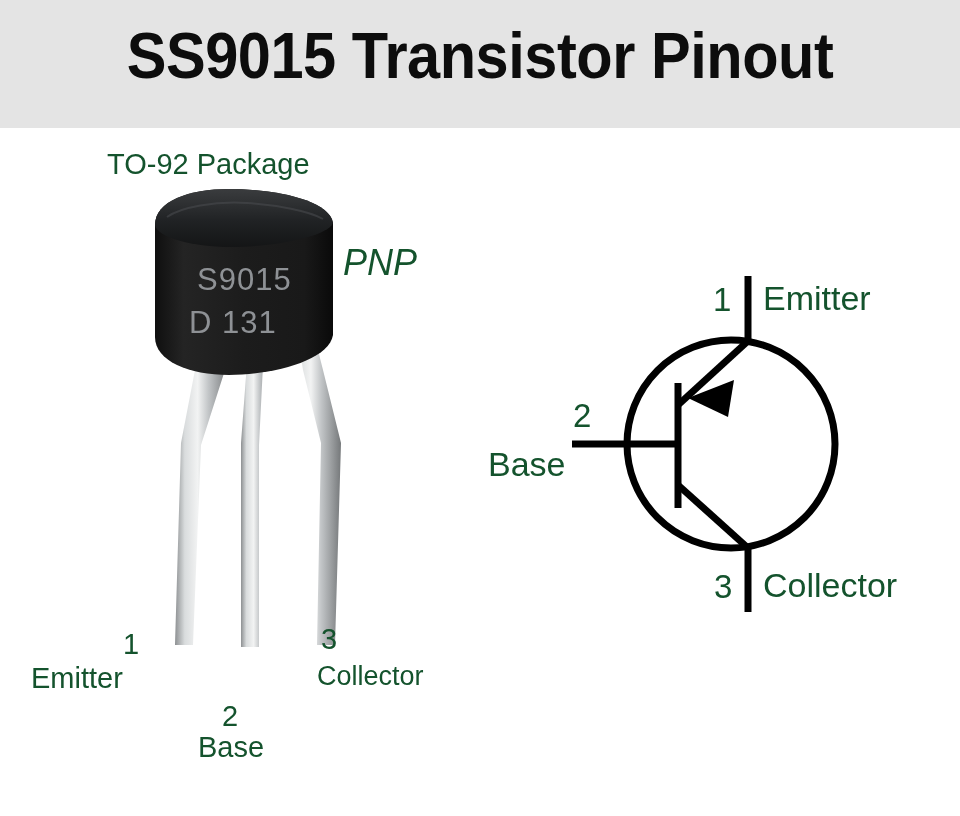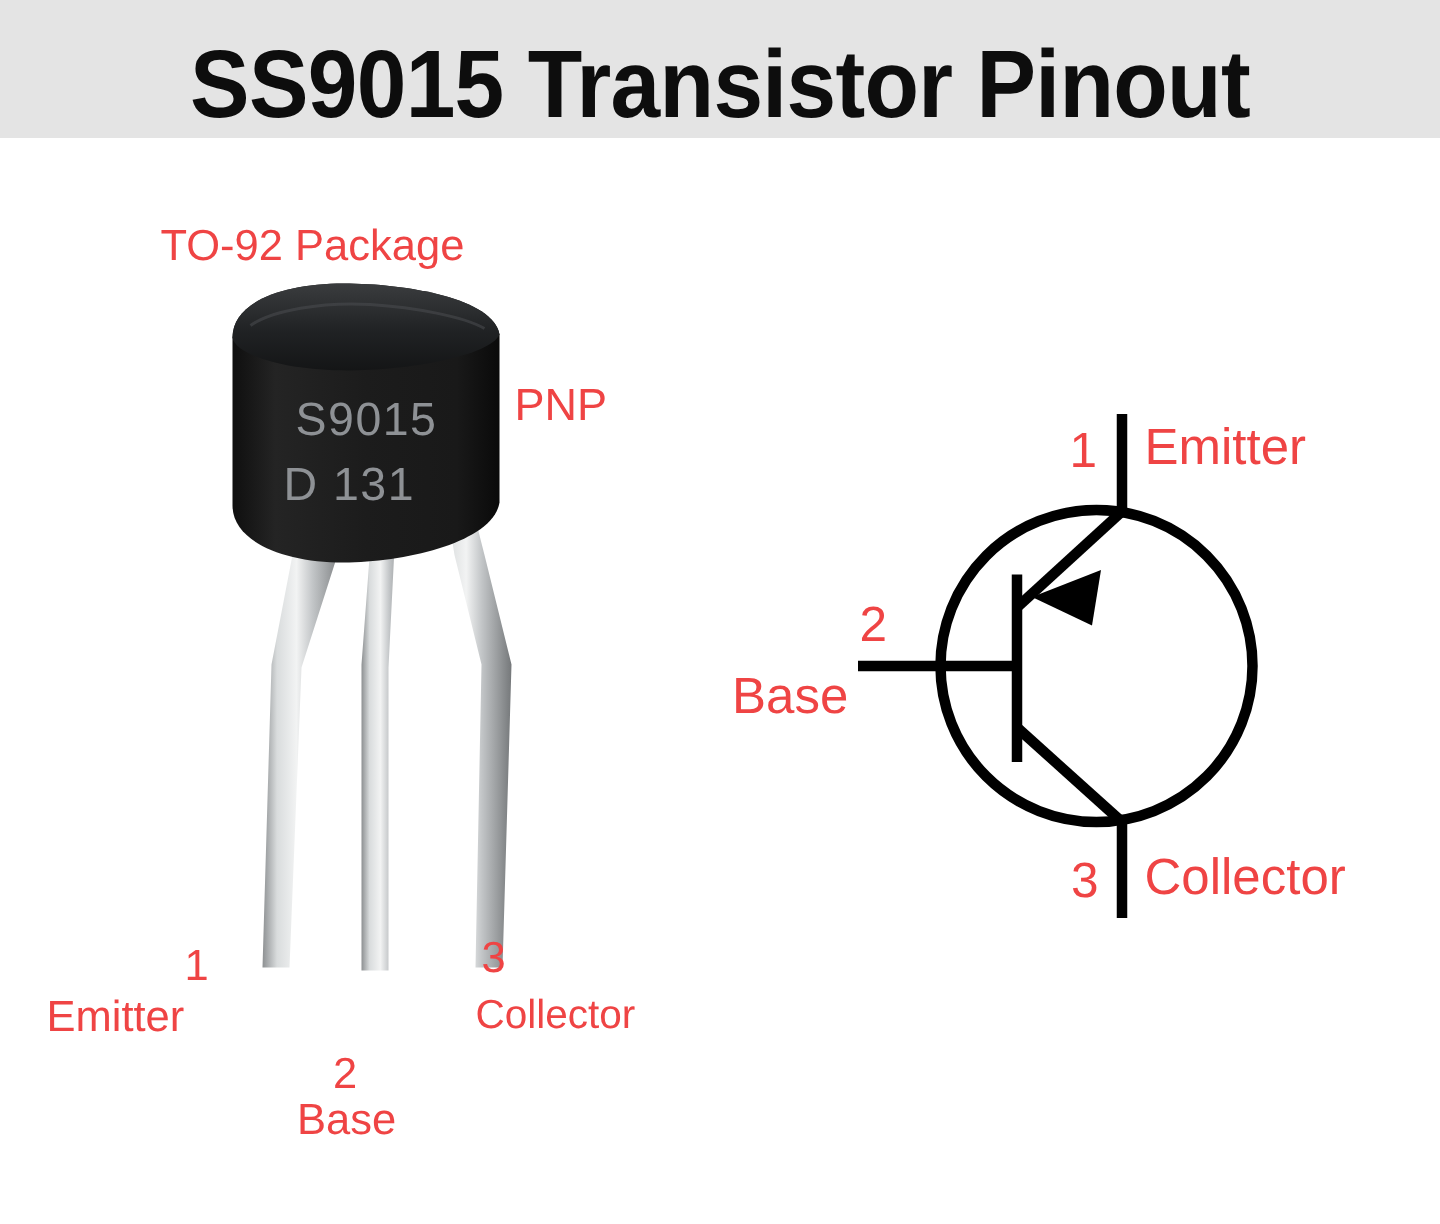--- a/index.html
+++ b/index.html
@@ -19,21 +19,21 @@
     background: #ffffff;
     overflow: hidden;
   }
 
   
   #title-banner {
     position: absolute;
     left: 0;
     top: 0;
     width: 960px;
-    height: 92px;
+    height: 128px;
     background: #e4e4e4;
   }
   #page-title {
     position: absolute;
     left: 0;
     top: 0;
     width: 960px;
     height: 112px;
     line-height: 112px;
     text-align: center;
@@ -44,34 +44,35 @@
     color: #0d0d0d;
     white-space: nowrap;
     transform: scaleX(0.93);
     transform-origin: center center;
   }
 
   
   .lbl {
     position: absolute;
     font-family: "Liberation Sans", sans-serif;
-    color: #ef4444;
+    color: #14532d;
     white-space: nowrap;
     line-height: 1;
   }
 
   #package-label {
     left: 107px;
     top: 150px;
     font-size: 29px;
   }
   #pnp-label {
     left: 343px;
-    top: 256px;
-    font-size: 30px;
+    top: 245px;
+    font-size: 36px;
+    font-style: italic;
   }
 
   
   #photo-pin1-num { left: 123px; top: 630px; font-size: 29px; }
   #photo-pin1-name { left: 31px;  top: 664px; font-size: 29px; }
   #photo-pin2-num { left: 222px; top: 702px; font-size: 29px; }
   #photo-pin2-name { left: 198px; top: 733px; font-size: 29px; }
   #photo-pin3-num { left: 321px; top: 625px; font-size: 29px; }
   #photo-pin3-name { left: 317px; top: 663px; font-size: 27px; }
 

